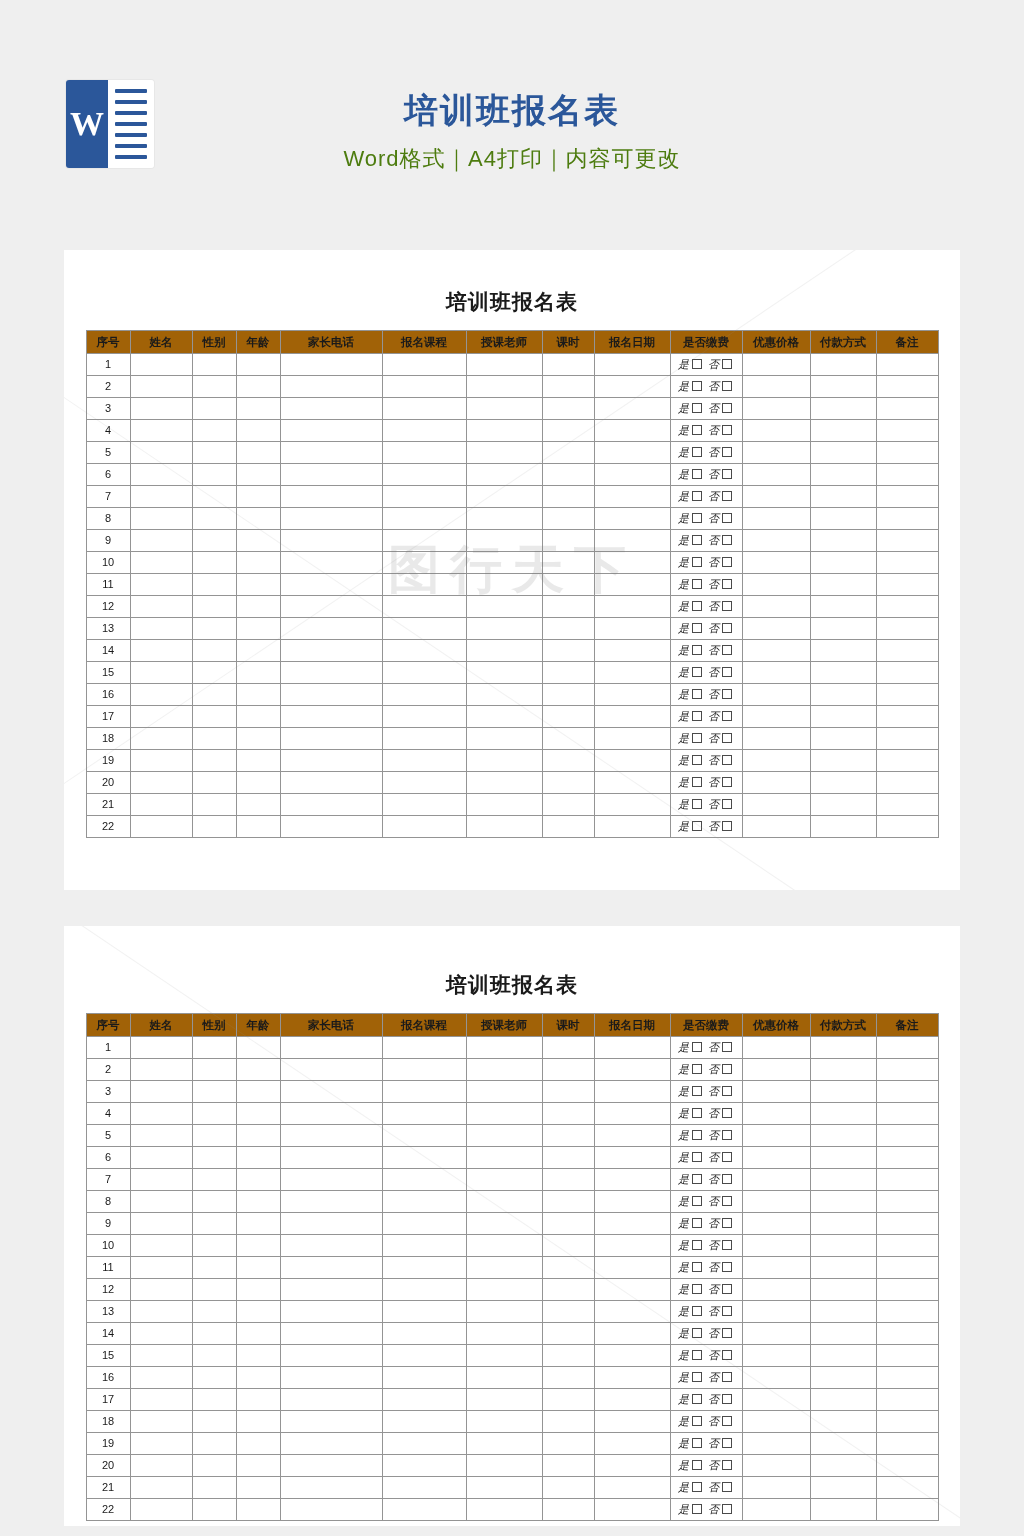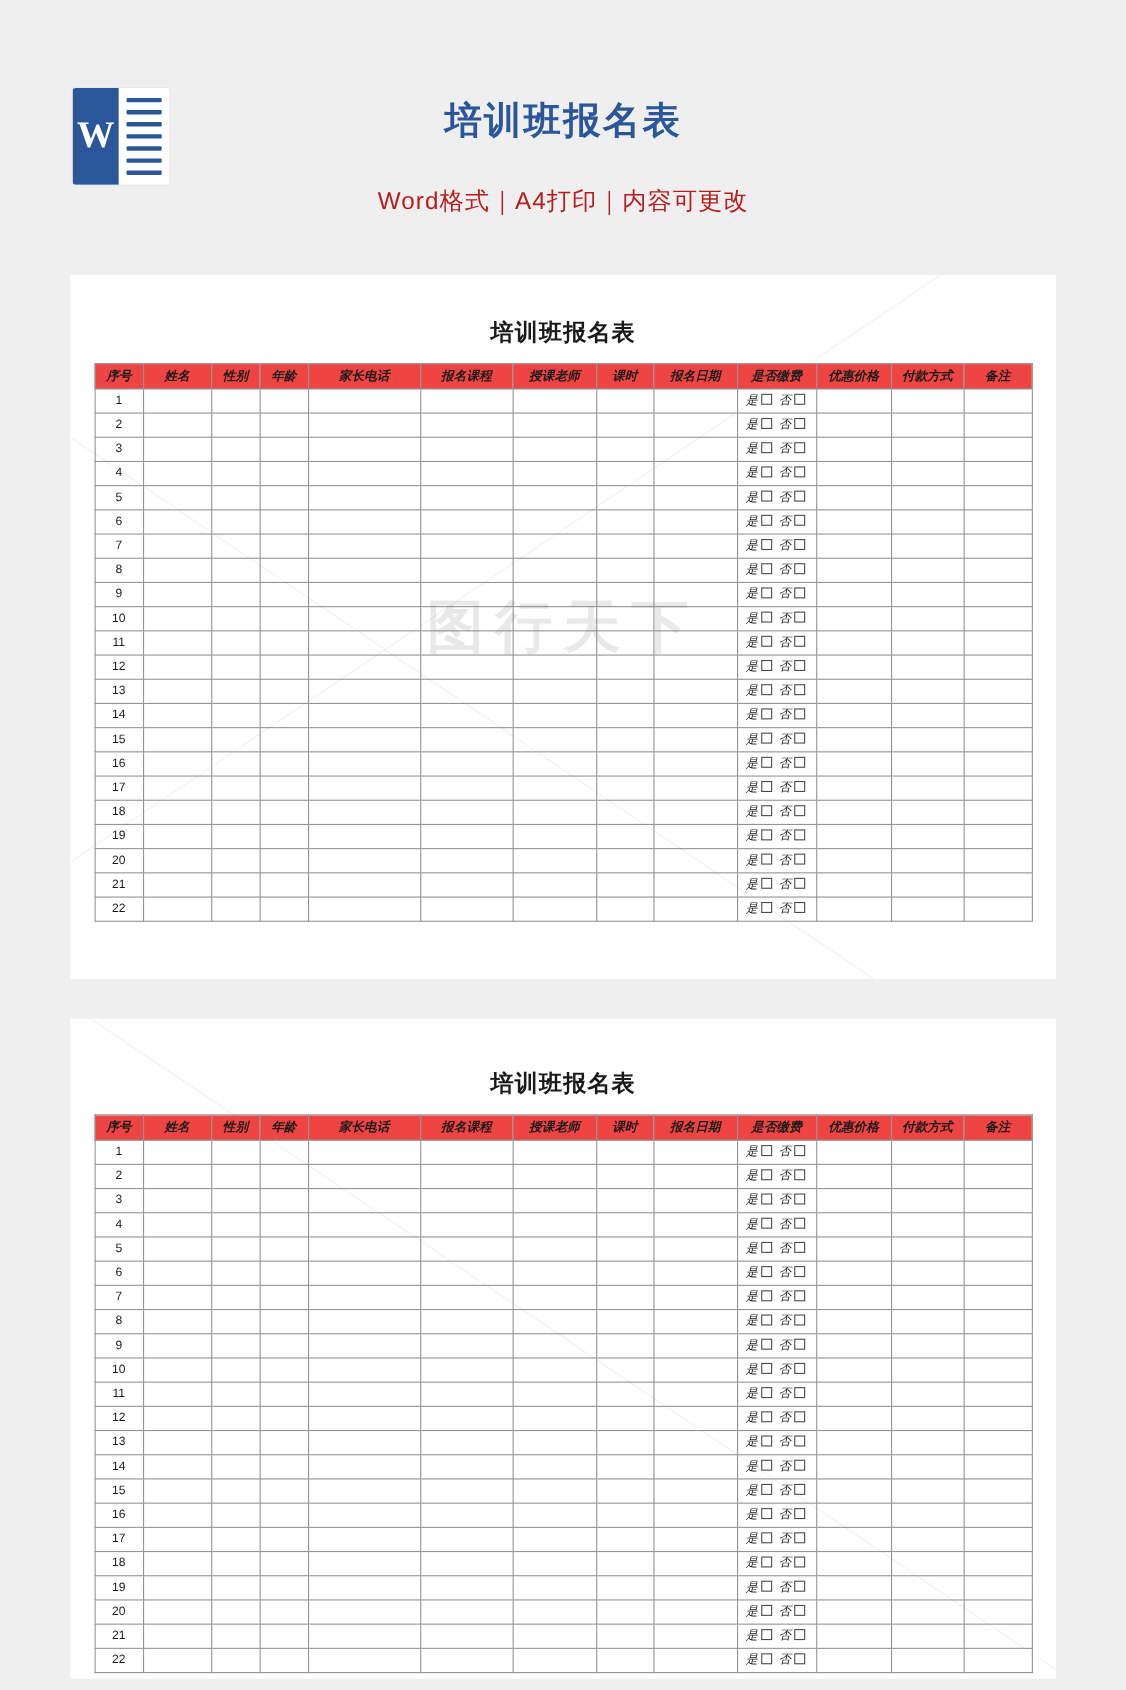--- a/index.html
+++ b/index.html
@@ -64,23 +64,23 @@
     text-align: center;
   }
   .doc-title {
     font-size: 34px;
     font-weight: bold;
     color: #2b579a;
     letter-spacing: 2px;
     line-height: 44px;
   }
   .doc-subtitle {
-    margin-top: 36px;
+    margin-top: 12px;
     font-size: 22px;
-    color: #b91c1c;
+    color: #4d7c0f;
     letter-spacing: 1px;
   }
 
   
   .page {
     width: 896px;
     margin: 0 auto 36px auto;
     background: #ffffff;
     position: relative;
     overflow: hidden;
@@ -106,26 +106,25 @@
     font-family: "Liberation Serif", serif;
   }
   table.reg th, table.reg td {
     border: 1px solid #949494;
     font-size: 11px;
     color: #1a1a1a;
     text-align: center;
     padding: 0;
   }
   table.reg thead th {
-    background: #ef4444;
+    background: #a16207;
     font-weight: bold;
     height: 22px;
     line-height: 22px;
     font-size: 11.5px;
-    font-style: italic;
   }
   table.reg tbody td {
     height: 21px;
     line-height: 21px;
     background: #ffffff;
   }
   table.reg tbody td.idx {
     font-family: "Liberation Sans", sans-serif;
     font-size: 11px;
   }

